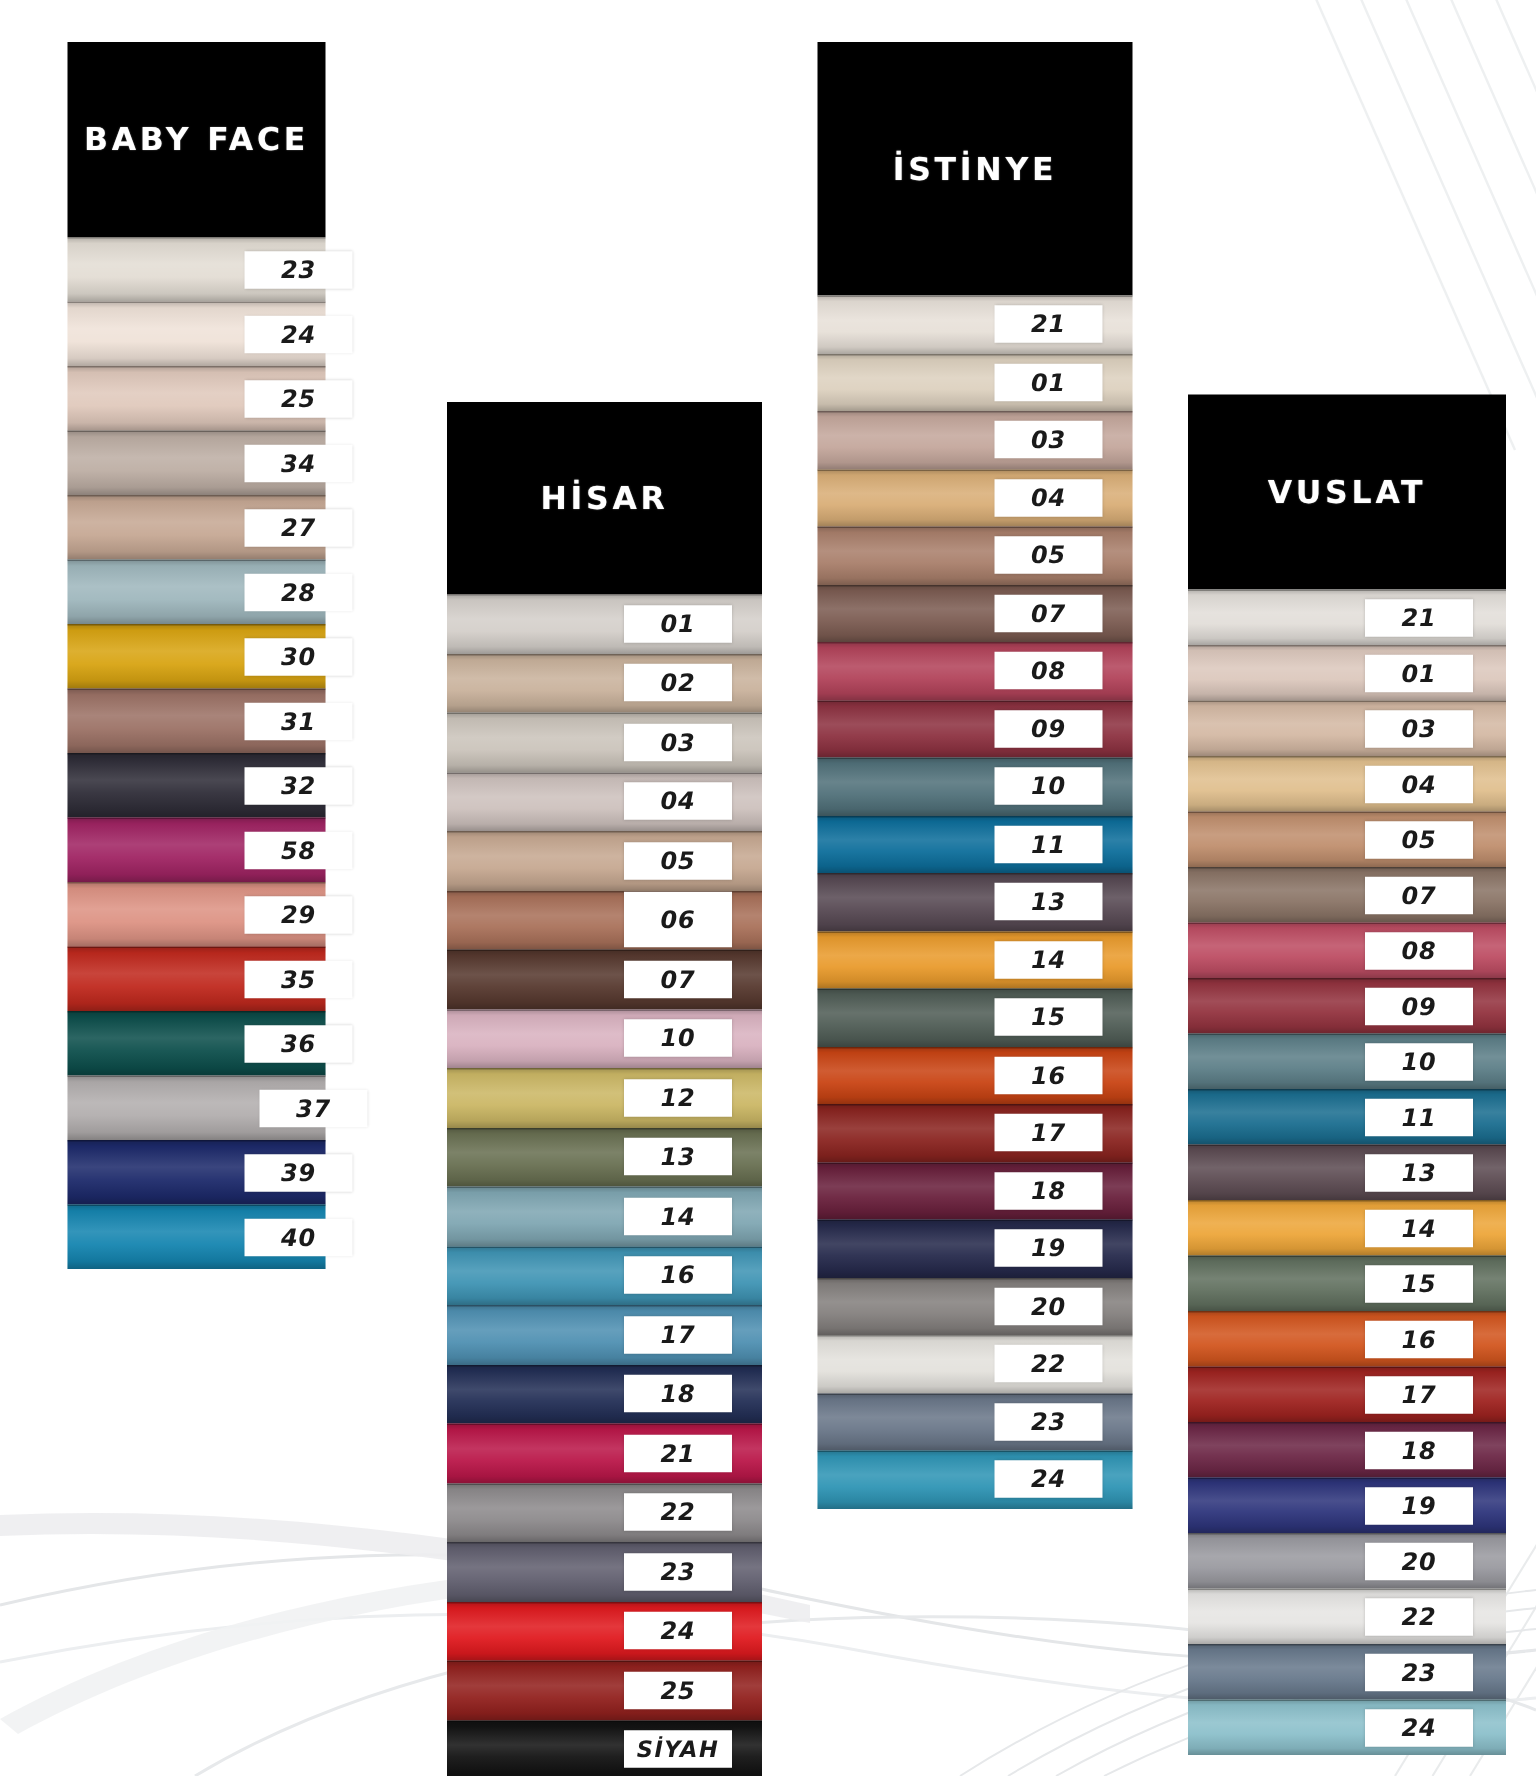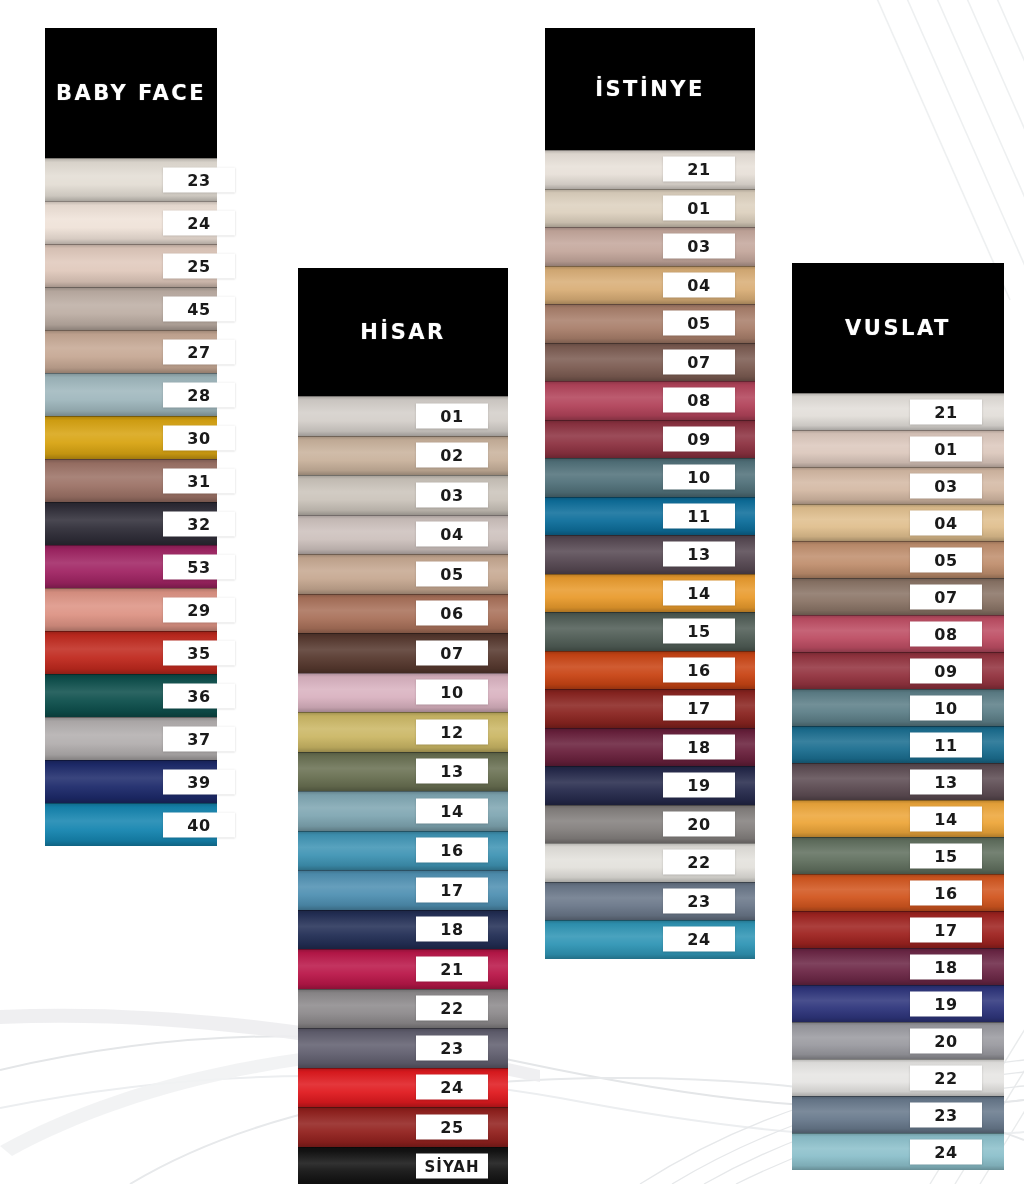--- a/index.html
+++ b/index.html
@@ -50,20 +50,21 @@
     font-size: 21px;
     font-family: "DejaVu Sans", sans-serif;
     text-transform: uppercase;
     text-shadow: 0 0 1px rgba(255,255,255,.5);
   }
 
   
   .swatch-stack {
     position: relative;
     width: 100%;
+    font-style: italic;
   }
 
   .swatch-row {
     position: relative;
     width: 100%;
     overflow: visible;
   }
 
   .swatch-color {
     position: absolute;
@@ -161,21 +162,21 @@
         <div class="swatch-row" style="height: 43px;">
           <div class="swatch-color" style="background: rgb(239, 226, 216);"></div>
           <div class="swatch-tag" style="width: 72px; height: 25px; left: 118px;">24</div>
         </div>
         <div class="swatch-row" style="height: 43px;">
           <div class="swatch-color" style="background: rgb(224, 201, 188);"></div>
           <div class="swatch-tag" style="width: 72px; height: 25px; left: 118px;">25</div>
         </div>
         <div class="swatch-row" style="height: 43px;">
           <div class="swatch-color" style="background: rgb(189, 174, 164);"></div>
-          <div class="swatch-tag" style="width: 72px; height: 25px; left: 118px;">45</div>
+          <div class="swatch-tag" style="width: 72px; height: 25px; left: 118px;">34</div>
         </div>
         <div class="swatch-row" style="height: 43px;">
           <div class="swatch-color" style="background: rgb(198, 168, 148);"></div>
           <div class="swatch-tag" style="width: 72px; height: 25px; left: 118px;">27</div>
         </div>
         <div class="swatch-row" style="height: 43px;">
           <div class="swatch-color" style="background: rgb(159, 183, 189);"></div>
           <div class="swatch-tag" style="width: 72px; height: 25px; left: 118px;">28</div>
         </div>
         <div class="swatch-row" style="height: 43px;">
@@ -185,37 +186,37 @@
         <div class="swatch-row" style="height: 43px;">
           <div class="swatch-color" style="background: rgb(156, 114, 102);"></div>
           <div class="swatch-tag" style="width: 72px; height: 25px; left: 118px;">31</div>
         </div>
         <div class="swatch-row" style="height: 43px;">
           <div class="swatch-color" style="background: rgb(47, 45, 56);"></div>
           <div class="swatch-tag" style="width: 72px; height: 25px; left: 118px;">32</div>
         </div>
         <div class="swatch-row" style="height: 43px;">
           <div class="swatch-color" style="background: rgb(160, 36, 99);"></div>
-          <div class="swatch-tag" style="width: 72px; height: 25px; left: 118px;">53</div>
+          <div class="swatch-tag" style="width: 72px; height: 25px; left: 118px;">58</div>
         </div>
         <div class="swatch-row" style="height: 43px;">
           <div class="swatch-color" style="background: rgb(221, 147, 132);"></div>
           <div class="swatch-tag" style="width: 72px; height: 25px; left: 118px;">29</div>
         </div>
         <div class="swatch-row" style="height: 43px;">
           <div class="swatch-color" style="background: rgb(192, 41, 30);"></div>
           <div class="swatch-tag" style="width: 72px; height: 25px; left: 118px;">35</div>
         </div>
         <div class="swatch-row" style="height: 43px;">
           <div class="swatch-color" style="background: rgb(13, 79, 76);"></div>
           <div class="swatch-tag" style="width: 72px; height: 25px; left: 118px;">36</div>
         </div>
         <div class="swatch-row" style="height: 43px;">
           <div class="swatch-color" style="background: rgb(178, 174, 174);"></div>
-          <div class="swatch-tag" style="width: 72px; height: 25px; left: 118px;">37</div>
+          <div class="swatch-tag" style="width: 72px; height: 25px; left: 128px;">37</div>
         </div>
         <div class="swatch-row" style="height: 43px;">
           <div class="swatch-color" style="background: rgb(29, 42, 107);"></div>
           <div class="swatch-tag" style="width: 72px; height: 25px; left: 118px;">39</div>
         </div>
         <div class="swatch-row" style="height: 43px;">
           <div class="swatch-color" style="background: rgb(21, 133, 176);"></div>
           <div class="swatch-tag" style="width: 72px; height: 25px; left: 118px;">40</div>
         </div>
       </div>
@@ -238,21 +239,21 @@
         <div class="swatch-row" style="height: 39.5px;">
           <div class="swatch-color" style="background: rgb(205, 193, 189);"></div>
           <div class="swatch-tag" style="width: 72px; height: 25px; left: 118px;">04</div>
         </div>
         <div class="swatch-row" style="height: 39.5px;">
           <div class="swatch-color" style="background: rgb(198, 168, 145);"></div>
           <div class="swatch-tag" style="width: 72px; height: 25px; left: 118px;">05</div>
         </div>
         <div class="swatch-row" style="height: 39.5px;">
           <div class="swatch-color" style="background: rgb(169, 113, 90);"></div>
-          <div class="swatch-tag" style="width: 72px; height: 25px; left: 118px;">06</div>
+          <div class="swatch-tag" style="width: 72px; height: 37px; left: 118px;">06</div>
         </div>
         <div class="swatch-row" style="height: 39.5px;">
           <div class="swatch-color" style="background: rgb(87, 57, 47);"></div>
           <div class="swatch-tag" style="width: 72px; height: 25px; left: 118px;">07</div>
         </div>
         <div class="swatch-row" style="height: 39.5px;">
           <div class="swatch-color" style="background: rgb(217, 178, 192);"></div>
           <div class="swatch-tag" style="width: 72px; height: 25px; left: 118px;">10</div>
         </div>
         <div class="swatch-row" style="height: 39.5px;">
@@ -299,21 +300,21 @@
           <div class="swatch-color" style="background: rgb(146, 33, 30);"></div>
           <div class="swatch-tag" style="width: 72px; height: 25px; left: 118px;">25</div>
         </div>
         <div class="swatch-row" style="height: 39.5px;">
           <div class="swatch-color" style="background: rgb(19, 19, 19);"></div>
           <div class="swatch-tag wide" style="width: 72px; height: 25px; left: 118px;">SİYAH</div>
         </div>
       </div>
     </div>
     <div class="palette-column" style="left: 545px; top: 28px; width: 210px;">
-      <div class="palette-header" style="height: 122px; text-align: right;">İSTİNYE</div>
+      <div class="palette-header" style="height: 169px; text-align: right;">İSTİNYE</div>
       <div class="swatch-stack">
         <div class="swatch-row" style="height: 38.5px;">
           <div class="swatch-color" style="background: rgb(231, 224, 216);"></div>
           <div class="swatch-tag" style="width: 72px; height: 25px; left: 118px;">21</div>
         </div>
         <div class="swatch-row" style="height: 38.5px;">
           <div class="swatch-color" style="background: rgb(221, 209, 191);"></div>
           <div class="swatch-tag" style="width: 72px; height: 25px; left: 118px;">01</div>
         </div>
         <div class="swatch-row" style="height: 38.5px;">

